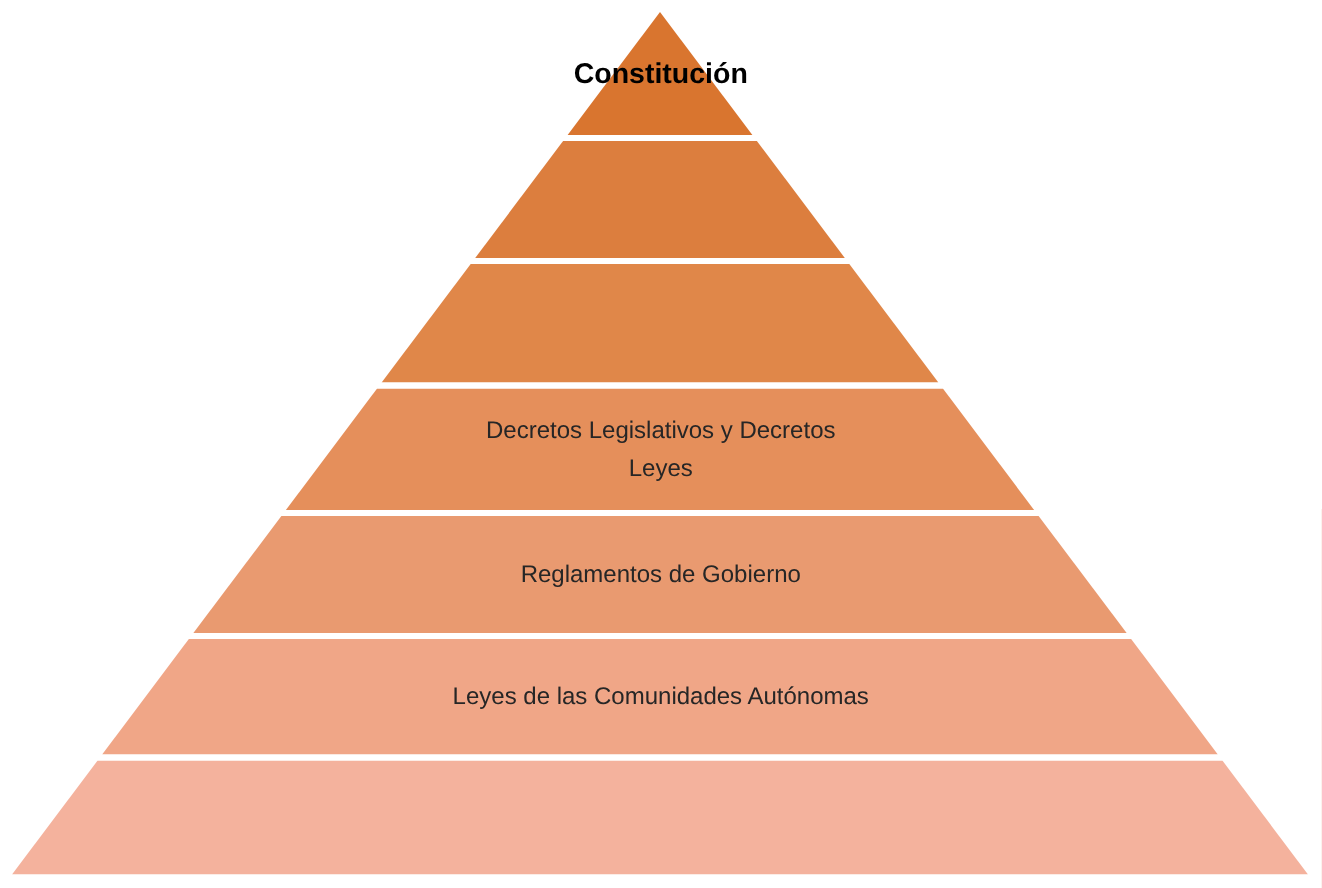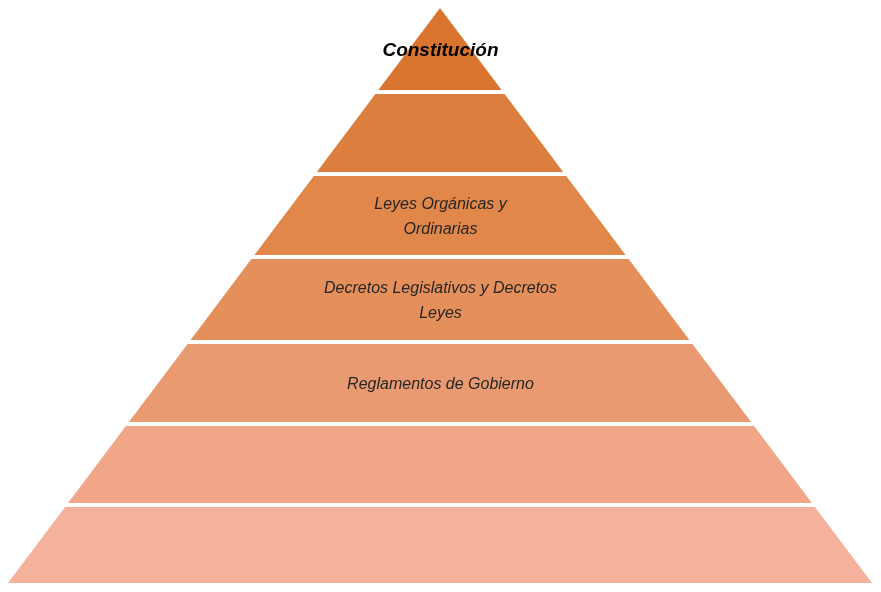--- a/index.html
+++ b/index.html
@@ -34,21 +34,20 @@
     width: 100%;
     display: flex;
     align-items: center;
     justify-content: center;
     text-align: center;
     white-space: pre-line;
     font-size: 16px;
     line-height: 25px;
     color: #262626;
     pointer-events: none;
-    font-style: italic;
   }
   .label-1 { top: 8px;   height: 82px; font-weight: bold; font-size: 19px; color: #000000; }
   .label-2 { top: 94px;  height: 78px; }
   .label-3 { top: 176px; height: 79px; }
   .label-4 { top: 259px; height: 81px; }
   .label-5 { top: 344px; height: 78px; }
   .label-6 { top: 426px; height: 77px; }
   .label-7 { top: 507px; height: 76px; }
 </style>
 </head>
@@ -58,19 +57,18 @@
 
   <div class="band band-1" style="background: rgb(217, 117, 47);"></div>
   <div class="band band-2" style="background: rgb(220, 126, 62);"></div>
   <div class="band band-3" style="background: rgb(224, 135, 73);"></div>
   <div class="band band-4" style="background: rgb(229, 143, 91);"></div>
   <div class="band band-5" style="background: rgb(233, 154, 112);"></div>
   <div class="band band-6" style="background: rgb(240, 166, 135);"></div>
   <div class="band band-7" style="background: rgb(244, 178, 157);"></div>
 
   <div class="level-label label-1">Constitución</div>
-  <div class="level-label label-3">Leyes Orgánicas y
-Ordinarias</div>
   <div class="level-label label-4">Decretos Legislativos y Decretos
 Leyes</div>
   <div class="level-label label-5">Reglamentos de Gobierno</div>
+  <div class="level-label label-6">Leyes de las Comunidades Autónomas</div>
 
 </div>
 
 </body></html>

